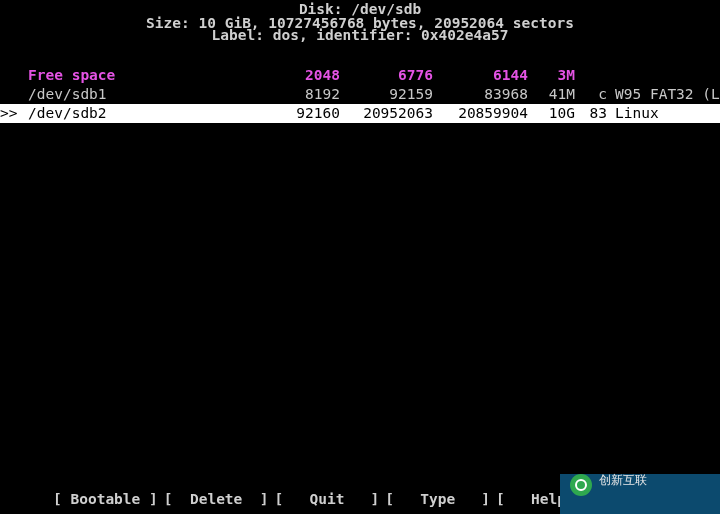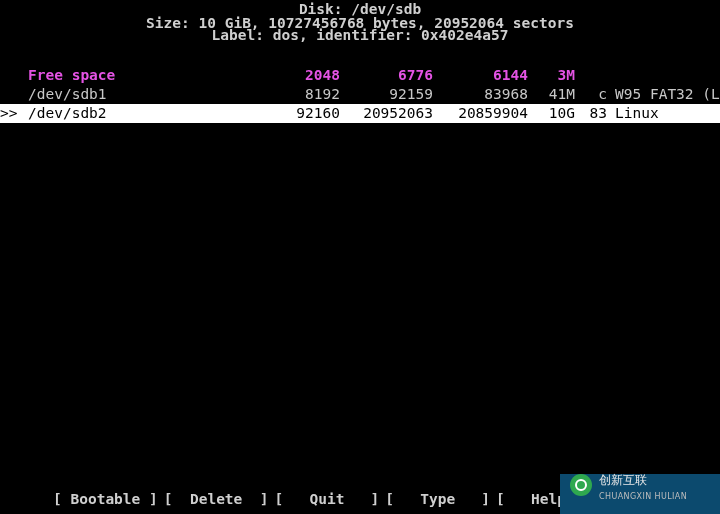--- a/index.html
+++ b/index.html
@@ -150,17 +150,16 @@
 
   <div class="menu">
     <div class="menu-row line"><span style="display:inline-block;width:53px;"> </span><span class="menu-item">[ Bootable ]</span><span style="display:inline-block;width:6px;"> </span><span class="menu-item">[  Delete  ]</span><span style="display:inline-block;width:6px;"> </span><span class="menu-item">[   Quit   ]</span><span style="display:inline-block;width:6px;"> </span><span class="menu-item">[   Type   ]</span><span style="display:inline-block;width:6px;"> </span><span class="menu-item">[   Help   ]</span></div>
     
   </div>
 
   <div class="wm">
     <div class="wm-logo"></div>
     <div>
       <div class="wm-text">创新互联</div>
-      <div class="wm-sub">CHUANGXIN HULIAN</div>
     </div>
   </div>
 
 </div>
 
 </body></html>

